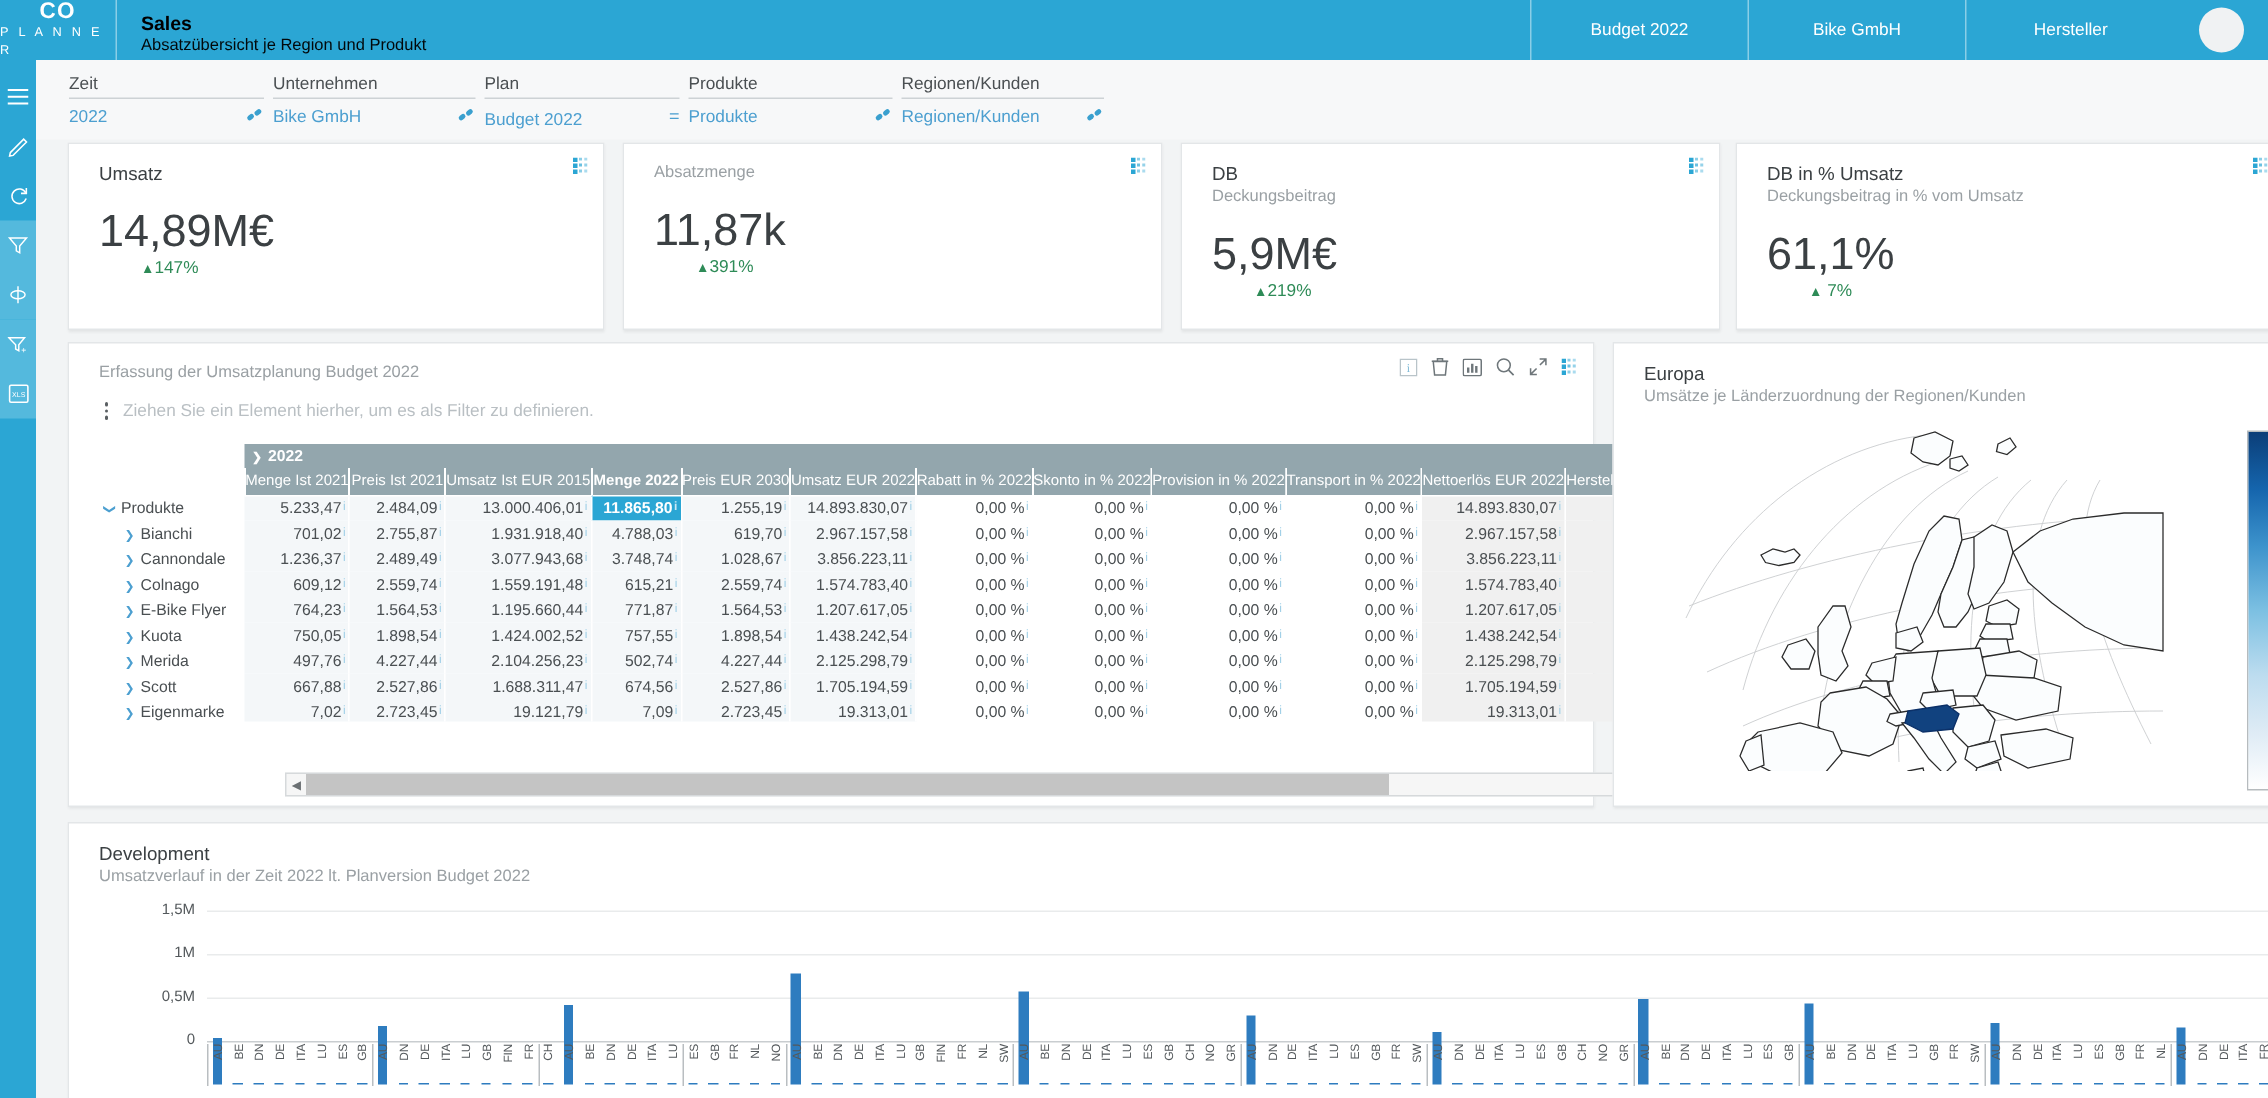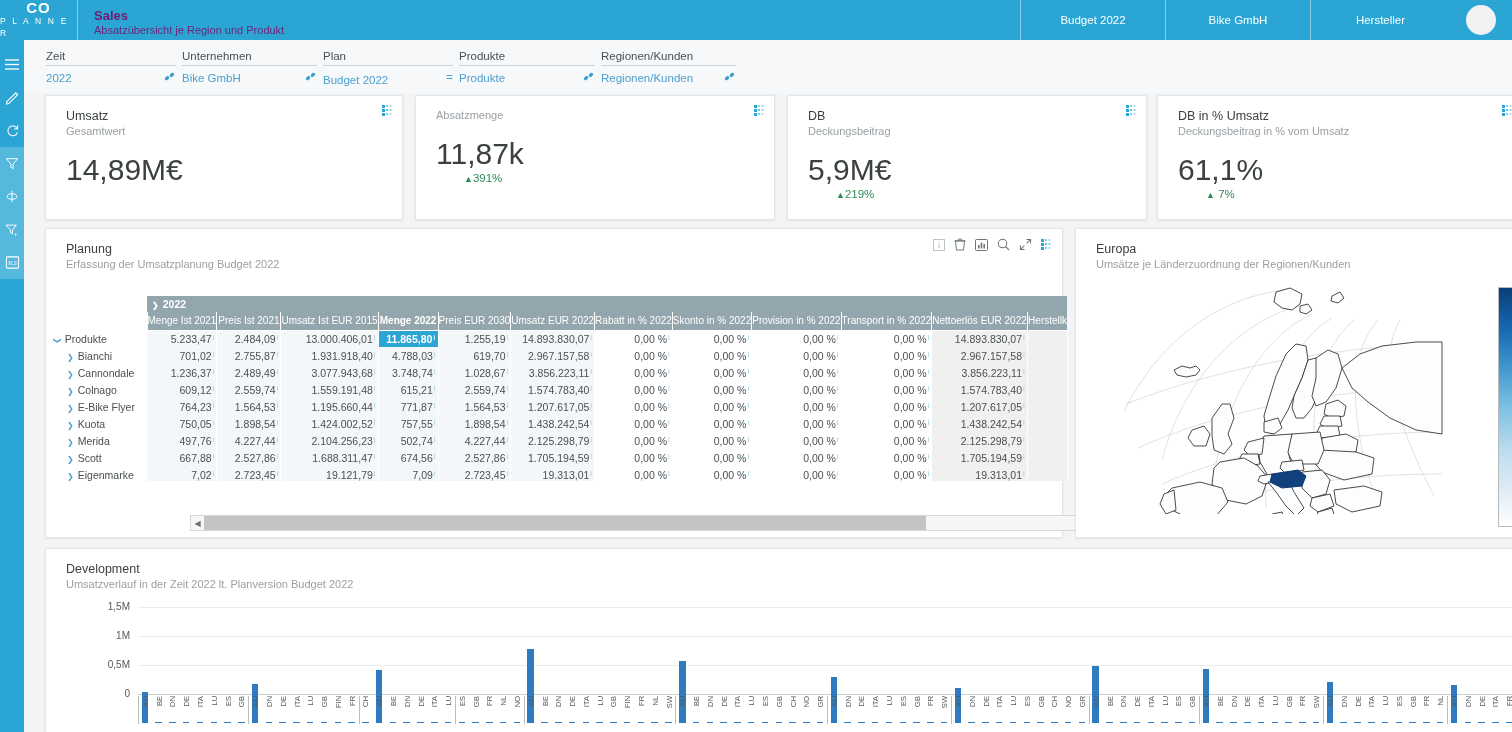--- a/index.html
+++ b/index.html
@@ -16,21 +16,21 @@
     position:absolute; left:0; top:0; width:1512px; height:40px;
     background:#2ba6d4; display:flex; align-items:stretch;
   }
   .logo-box {
     width:78px; display:flex; flex-direction:column;
     align-items:center; justify-content:center; color:#fff;
     border-right:1px solid rgba(255,255,255,.45);
   }
   .logo-co { font-size:15px; letter-spacing:1px; line-height:14px; font-weight:700;}
   .logo-planner { font-size:8.5px; letter-spacing:2.2px; line-height:12px; }
-  .title-box { padding:4px 0 0 16px; color:#701a75; display:flex; flex-direction:column; justify-content:center;}
+  .title-box { padding:4px 0 0 16px; color:#000000; display:flex; flex-direction:column; justify-content:center;}
   .title-main { font-size:13px; font-weight:bold; line-height:15px; }
   .title-sub { font-size:11px; font-weight:400; line-height:14px; opacity:.95;}
   .topbar-spacer { flex:1; }
   .topbar-item {
     width:145px; display:flex; align-items:center; justify-content:center;
     color:#fff; font-size:11.5px; border-left:1px solid rgba(255,255,255,.45);
   }
   .topbar-item.wide { width:140px; }
   .avatar-wrap { width:62px; display:flex; align-items:center; justify-content:center; }
   .avatar { width:30px; height:30px; border-radius:50%; background:#f0f2f3; }
@@ -77,21 +77,21 @@
   .panel-title { font-size:12.5px; color:#3b4043; line-height:16px; }
   .panel-sub { font-size:11px; color:#9aa0a4; line-height:15px; }
   .panel-head { padding:12px 0 0 20px; }
   .panel-tools { position:absolute; right:10px; top:9px; display:flex; align-items:center; gap:9px;}
   .panel-tools .tool { cursor:pointer; display:flex; align-items:center; }
   
   .dropzone { display:flex; align-items:center; padding:12px 0 0 20px; color:#b9bfc3; font-size:11.5px;}
   .dz-dots { width:10px; margin-right:6px; display:flex; flex-direction:column; gap:2px; align-items:center;}
   .dz-dots i { width:2.5px; height:2.5px; background:#5a5f62; border-radius:50%; display:block;}
   
-  .tbl-wrap { position:absolute; left:4px; top:67px; width:1020px; height:185px; overflow:hidden;}
+  .tbl-wrap { position:absolute; left:20px; top:67px; width:1020px; height:185px; overflow:hidden;}
   table.grid { border-collapse:collapse; table-layout:fixed; font-size:10.5px; }
   table.grid th, table.grid td { padding:0; }
   .hdr-year {
     background:#93a6ad; color:#fff; font-weight:bold; font-size:10.5px;
     height:16px; text-align:left; padding-left:5px !important;
   }
   .hdr-cell {
     background:#93a6ad; color:#fff; font-weight:normal; font-size:10px;
     height:18px; text-align:center; border-left:1px solid #fff; border-bottom:1px solid #fff;
     white-space:nowrap; overflow:hidden;
@@ -272,23 +272,23 @@
             </g>
           </svg>
       </span>
     </div>
   </div>
 </div>
 
 <div class="kpi" style="left:45px; width:358px;">
   <div class="kpi-head">
     <div class="kpi-title">Umsatz</div>
-    <div class="kpi-sub">Gesamtwert</div>
   </div>
   <div class="kpi-value">14,89M€</div>
+  <div class="kpi-delta"><span class="tri">▲</span><span>147%</span></div>
   <span class="grid-icon">
     <svg width="11" height="11" viewBox="0 0 11 11">
         <g fill="#2ba6d4">
           <rect x="0" y="0" width="3" height="3"></rect>
           <rect x="4" y="0" width="2" height="2" opacity=".55"></rect>
           <rect x="7.5" y="0" width="2" height="2" opacity=".4"></rect>
           <rect x="0" y="4" width="3" height="3"></rect>
           <rect x="4" y="4" width="2" height="2" opacity=".7"></rect>
           <rect x="7.5" y="4" width="2" height="2" opacity=".5"></rect>
           <rect x="0" y="8" width="3" height="3"></rect>
@@ -365,21 +365,20 @@
           <rect x="0" y="8" width="3" height="3"></rect>
           <rect x="4" y="8" width="2" height="2" opacity=".55"></rect>
           <rect x="7.5" y="8" width="2" height="2" opacity=".4"></rect>
         </g>
       </svg>
   </span>
 </div>
 
 <div class="panel" style="left:45px; top:228px; width:1018px; height:310px;">
   <div class="panel-head">
-    <div class="panel-title">Planung</div>
     <div class="panel-sub">Erfassung der Umsatzplanung Budget 2022</div>
   </div>
   <div class="panel-tools">
     <span class="tool">
       <svg width="12" height="12" viewBox="0 0 12 12">
           <rect x="0.5" y="0.5" width="11" height="11" fill="none" stroke="#b9c4c9"></rect>
           <text x="6" y="9" font-size="8" fill="#7fb9d6" text-anchor="middle" font-family="Liberation Serif, serif">i</text>
         </svg>
     </span>
     <span class="tool">
@@ -419,20 +418,28 @@
             <rect x="4" y="4" width="2" height="2" opacity=".7"></rect>
             <rect x="7.5" y="4" width="2" height="2" opacity=".5"></rect>
             <rect x="0" y="8" width="3" height="3"></rect>
             <rect x="4" y="8" width="2" height="2" opacity=".55"></rect>
             <rect x="7.5" y="8" width="2" height="2" opacity=".4"></rect>
           </g>
         </svg>
     </span>
   </div>
 
+  <div class="dropzone">
+    <span class="dz-dots">
+        <i></i>
+        <i></i>
+        <i></i>
+      </span>
+    <span>Ziehen Sie ein Element hierher, um es als Filter zu definieren.</span>
+  </div>
 
   <div class="tbl-wrap">
     <table class="grid">
       <thead>
         <tr>
           <th style="width:97px; background:#fff; border:0;"></th>
           <th class="hdr-year" colspan="12">
             <span style="font-size:8px; margin-right:4px;">❯</span><span>2022</span>
           </th>
         </tr>

